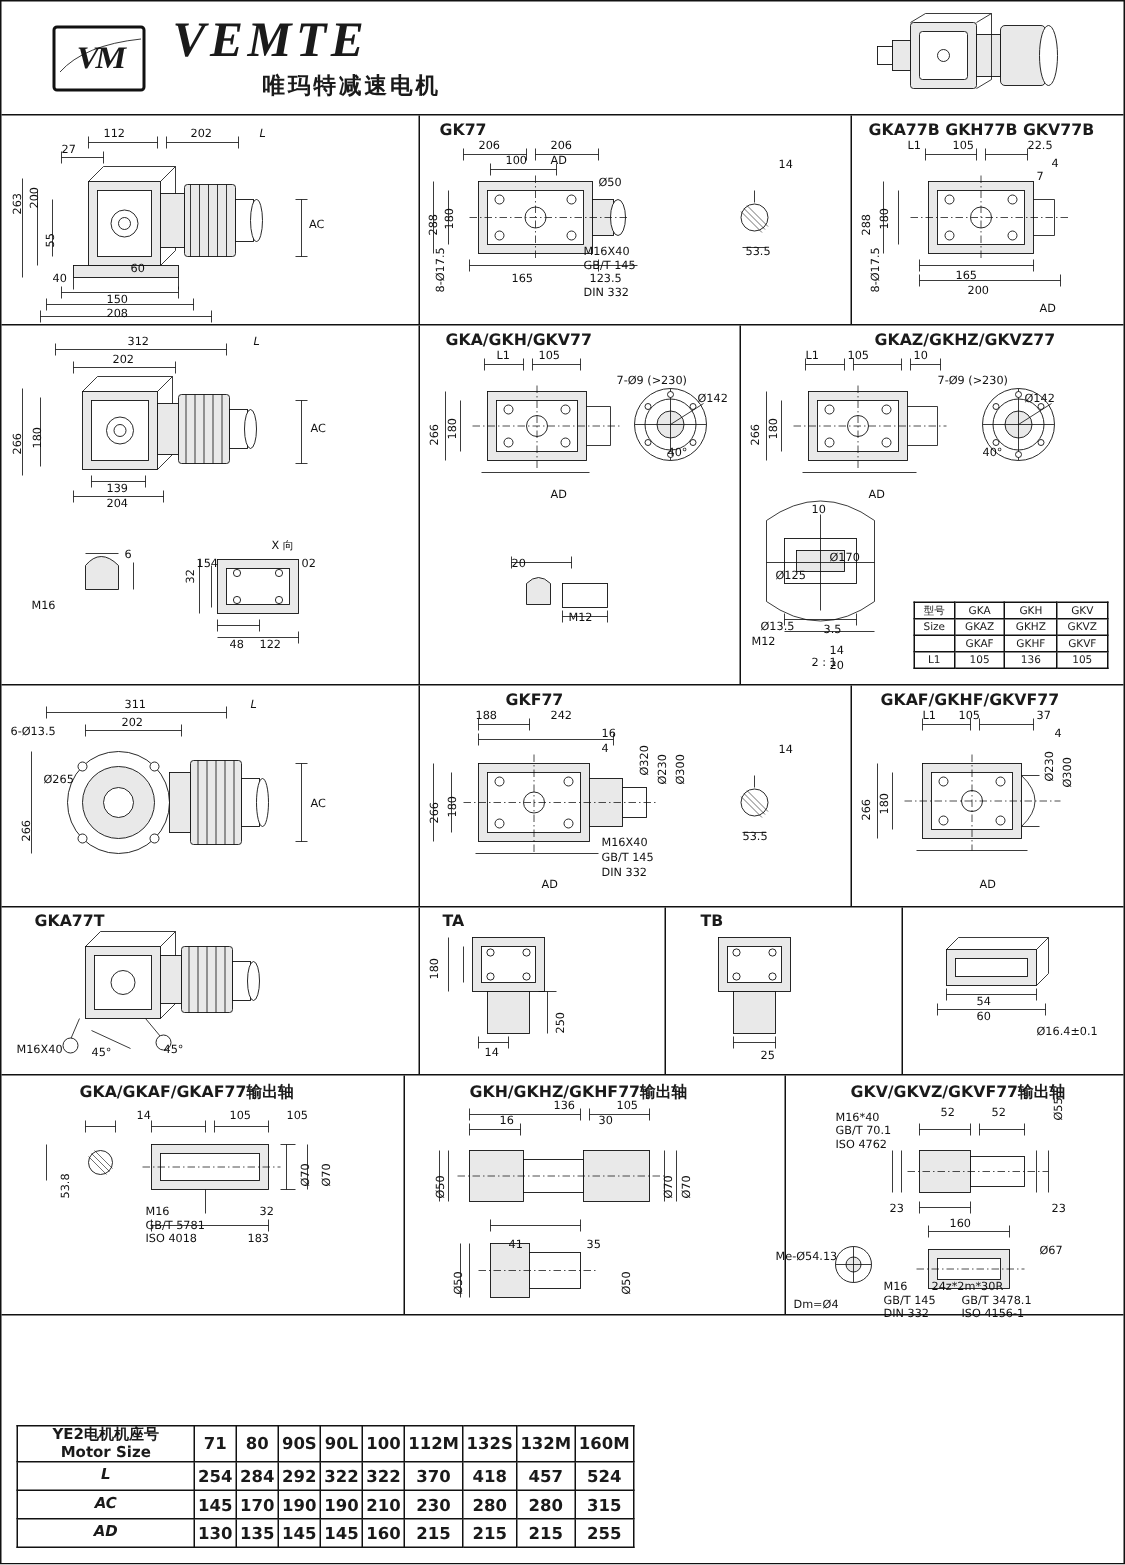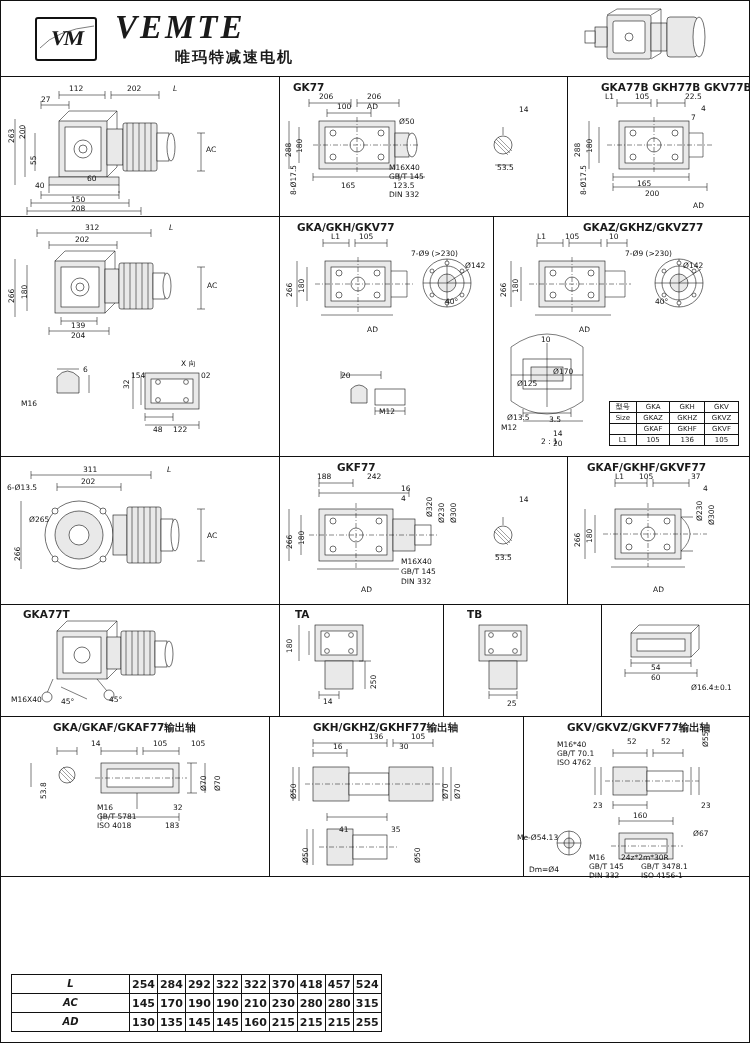--- a/index.html
+++ b/index.html
@@ -175,21 +175,21 @@
       <circle cx="52" cy="30" r="4" class="fillw"></circle>
     </svg>
   </div>
 
 
   <div class="band" style="height:140px">
     <div class="vdiv" style="left:278px"></div>
     <div class="vdiv" style="left:566px"></div>
 
     <span class="cap" style="left:292px; top:4px">GK77</span>
-    <span class="cap" style="left:600px; top:4px">GKA77B GKH77B GKV77B</span>
+    <span class="cap" style="left:578px; top:4px">GKA77B GKH77B GKV77B</span>
 
     <svg width="278" height="140" viewBox="0 0 278 140">
 
       <path class="dl" d="M58 18 H104 M110 18 H158"></path>
       <path class="dl" d="M58 14 V22 M104 14 V22 M110 14 V22 M158 14 V22"></path>
       <path class="dl" d="M40 28 H68"></path>
       <path class="dl" d="M40 24 V32 M68 24 V32"></path>
 
       <path class="dl" d="M14 42 V108 M24 50 V100 M34 56 V94"></path>
 
@@ -747,20 +747,35 @@
     <span class="lbl" style="left:588px; top:136px">M16</span>
     <span class="lbl" style="left:620px; top:136px">24z*2m*30R</span>
     <span class="lbl" style="left:588px; top:145px">GB/T 145</span>
     <span class="lbl" style="left:640px; top:145px">GB/T 3478.1</span>
     <span class="lbl" style="left:588px; top:154px">DIN 332</span>
     <span class="lbl" style="left:640px; top:154px">ISO 4156-1</span>
   </div>
 
   <table class="tbl">
     <tbody>
+        <tr>
+      <td class="firstcol">
+        <div>YE2电机机座号</div>
+        <div>Motor Size</div>
+      </td>
+      <td>71</td>
+      <td>80</td>
+      <td>90S</td>
+      <td>90L</td>
+      <td>100</td>
+      <td>112M</td>
+      <td>132S</td>
+      <td>132M</td>
+      <td>160M</td>
+    </tr>
     <tr>
       <td class="firstcol lbl-l">L</td>
       <td>254</td>
       <td>284</td>
       <td>292</td>
       <td>322</td>
       <td>322</td>
       <td>370</td>
       <td>418</td>
       <td>457</td>

